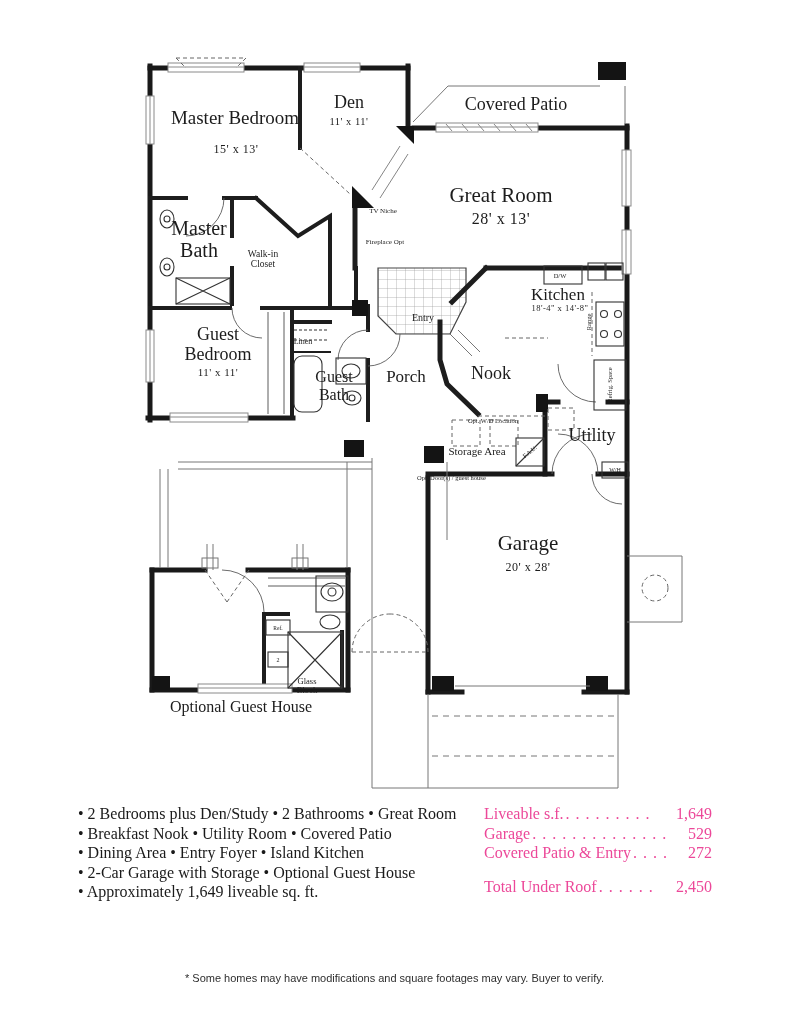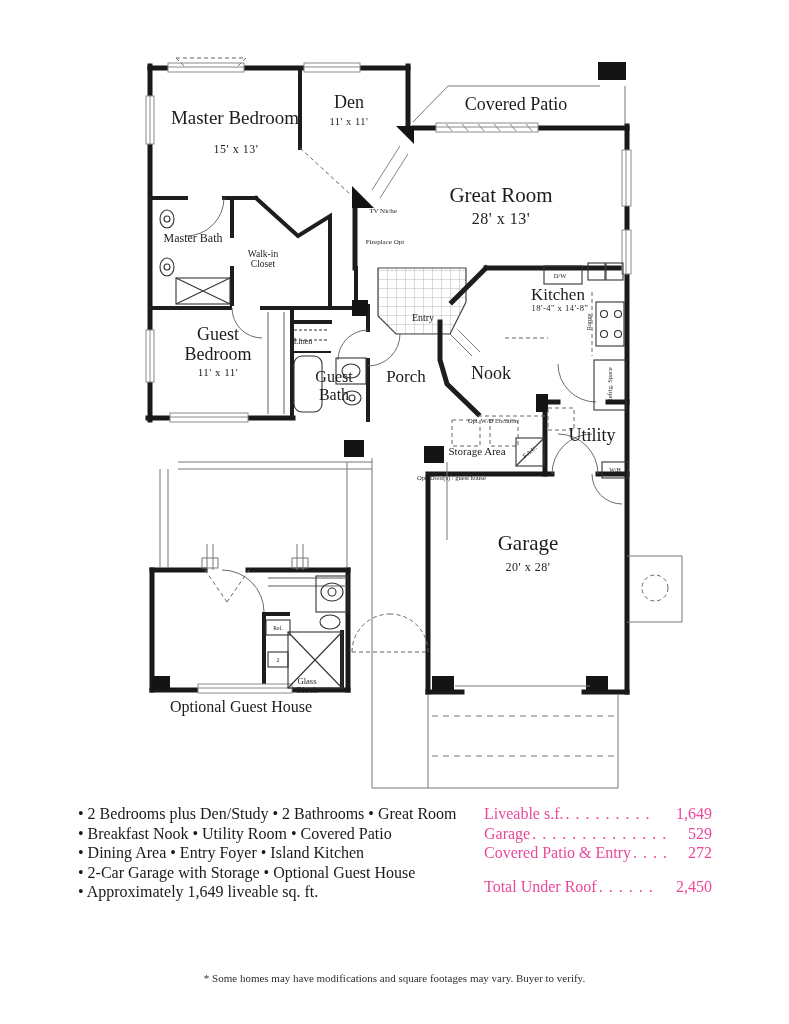--- a/index.html
+++ b/index.html
@@ -19,21 +19,21 @@
   .cols{display:flex;margin-top:8px;}
   .features{width:392px;}
   .feature{font-size:16px;line-height:19.5px;color:#1a1a1a;}
   .stats{width:228px;margin-left:14px;}
   .stat-row{display:flex;align-items:baseline;font-size:16px;line-height:19.5px;color:#ec4899;}
   .stat-label{white-space:nowrap;}
   .stat-leader{flex:1;overflow:hidden;white-space:nowrap;margin:0 2px;letter-spacing:1px;}
   .stat-value{white-space:nowrap;margin-left:19px;}
   .stat-row.total{margin-top:14px;}
   .disclaimer{position:absolute;left:0;top:972px;width:789px;text-align:center;
-       font-family:Liberation Serif, serif;font-size:11px;color:#2e2e2e;}
+       font-family:Liberation Sans, sans-serif;font-size:11px;color:#2e2e2e;}
 </style>
 </head>
 <body>
 
 <div class="page">
   <div class="plan">
 
     <svg width="789" height="795" viewBox="0 0 789 795">
       <defs>
         <pattern id="grid" width="9" height="9" patternUnits="userSpaceOnUse">
@@ -198,21 +198,21 @@
     <div class="lbl dims" style="left:236px;top:150px;font-size:12px;">15' x 13'</div>
 
     <div class="lbl nowrap" style="left:349px;top:103px;font-size:18px;">Den</div>
     <div class="lbl dims" style="left:349px;top:122px;font-size:10.5px;">11' x 11'</div>
 
     <div class="lbl nowrap" style="left:516px;top:105px;font-size:18px;">Covered Patio</div>
 
     <div class="lbl nowrap" style="left:501px;top:196px;font-size:21px;text-align:right;">Great Room</div>
     <div class="lbl dims" style="left:501px;top:219px;font-size:16px;">28' x 13'</div>
 
-    <div class="lbl" style="left:193px;top:239px;width:78px;font-size:12px;">Master Bath</div>
+    <div class="lbl" style="left:193px;top:239px;width:78px;font-size:20px;padding-left:12px;">Master Bath</div>
     <div class="lbl" style="left:263px;top:259px;width:50px;font-size:9.5px;">Walk-in Closet</div>
 
     <div class="lbl" style="left:218px;top:345px;width:110px;font-size:18px;">Guest Bedroom</div>
     <div class="lbl dims" style="left:218px;top:372px;font-size:11px;">11' x 11'</div>
 
     <div class="lbl" style="left:334px;top:386px;width:58px;font-size:16px;">Guest Bath</div>
     <div class="lbl nowrap" style="left:406px;top:377px;font-size:17px;">Porch</div>
     <div class="lbl nowrap" style="left:423px;top:317px;font-size:10px;">Entry</div>
 
     <div class="lbl nowrap" style="left:558px;top:295px;font-size:17px;">Kitchen</div>

